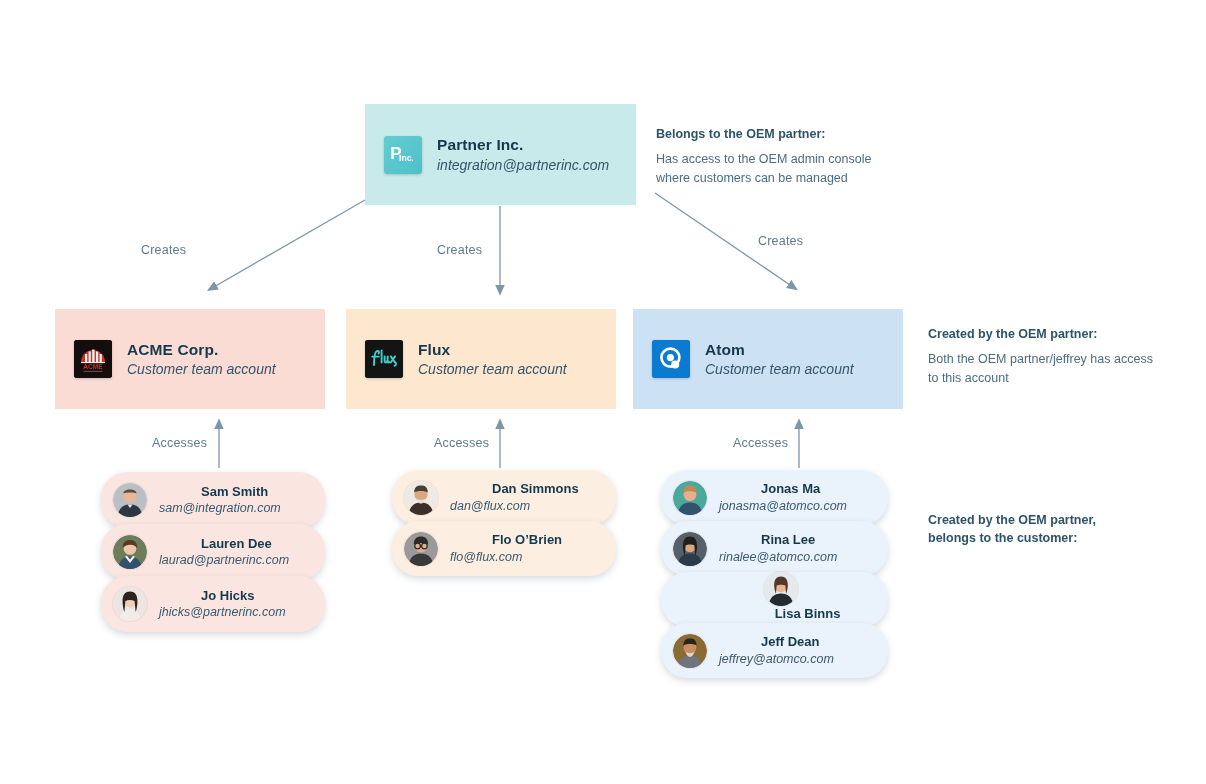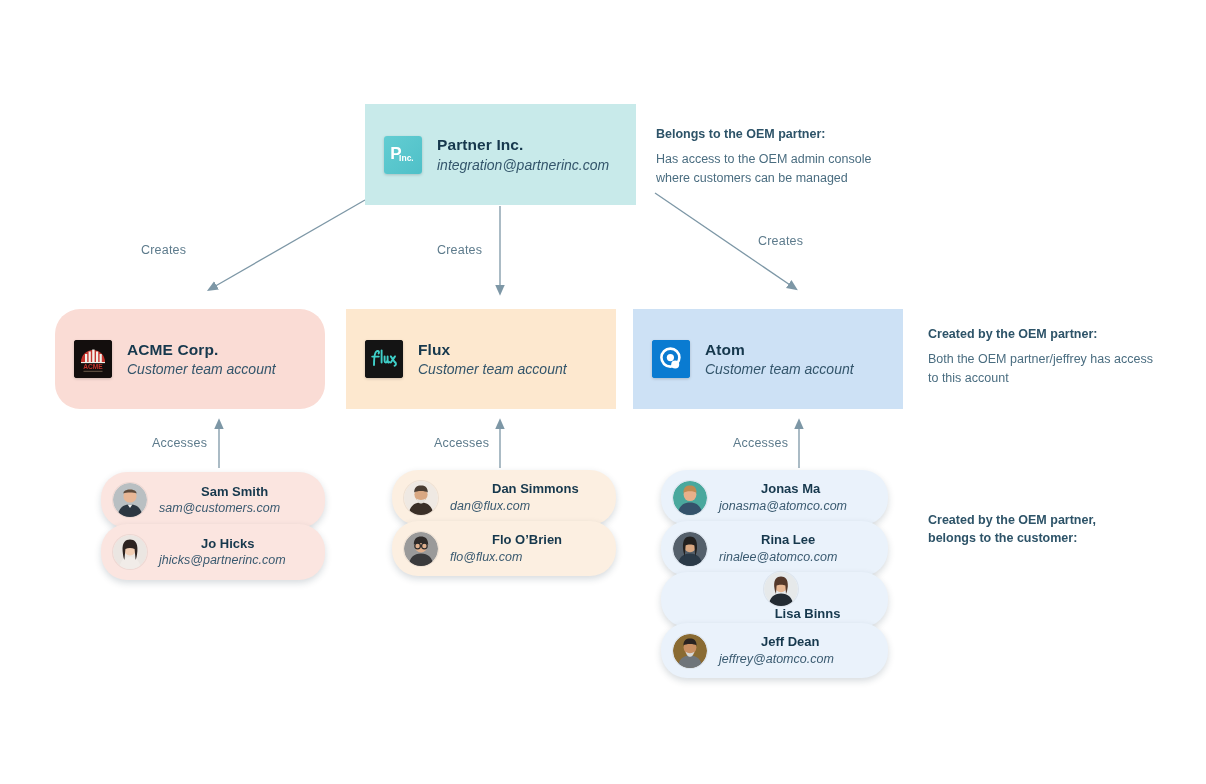--- a/index.html
+++ b/index.html
@@ -84,21 +84,20 @@
     left: 365px; top: 104px;
     width: 271px; height: 101px;
     background: #c8eaea;
     padding-left: 19px;
   }
   #acme-card {
     left: 55px; top: 309px;
     width: 270px; height: 100px;
     background: #fadcd5;
     padding-left: 19px;
-    border-radius: 25px;
   }
   #flux-card {
     left: 346px; top: 309px;
     width: 270px; height: 100px;
     background: #fde8cf;
     padding-left: 19px;
   }
   #atom-card {
     left: 633px; top: 309px;
     width: 270px; height: 100px;
@@ -299,21 +298,36 @@
         <svg width="34" height="34" viewBox="0 0 34 34" xmlns="http://www.w3.org/2000/svg">
           <circle cx="17" cy="17" r="17" fill="#b9bfc2"></circle>
           <circle cx="17" cy="13" r="6.6" fill="#e8b796"></circle>
           <path d="M17 6.6 C21 6.6 23.6 8.2 23.6 10.6 C21 9.2 13 9.2 10.4 10.6 C10.4 8.2 13 6.6 17 6.6Z" fill="#5e4b3c"></path>
           <path d="M4.5 34 C5.5 25 10 21.5 17 21.5 C24 21.5 28.5 25 29.5 34 Z" fill="#2c3742"></path>
           <path d="M14.6 21.5 L17 25 L19.4 21.5 Z" fill="#f0f0f0"></path>
         </svg>
       </div>
       <div class="user-text">
         <div class="user-name">Sam Smith</div>
-        <div class="user-email">sam@customers.com</div>
+        <div class="user-email">sam@integration.com</div>
+      </div>
+    </div>
+    <div class="user-pill" style="width:224px; height:56px; background:#fbe5e0; padding:0 0 0 12px; margin-top:-4px;">
+      <div class="user-avatar">
+        <svg width="34" height="34" viewBox="0 0 34 34" xmlns="http://www.w3.org/2000/svg">
+          <circle cx="17" cy="17" r="17" fill="#6b7d5a"></circle>
+          <path d="M5 34 C6 25.5 10.5 21.5 17 21.5 C23.5 21.5 28 25.5 29 34 Z" fill="#33516b"></path>
+          <circle cx="17" cy="13.4" r="6.4" fill="#f0c6a8"></circle>
+          <path d="M9.8 13 C9.8 7 12.6 5 17 5 C21.4 5 24.2 7 24.2 13.4 C22.6 11 21 9.8 17 9.8 C13.6 9.8 11.4 11.2 9.8 13Z" fill="#5a3a26"></path>
+          <path d="M14 20.8 L17 24.4 L20 20.8 L22 21.8 L17 28 L12 21.8 Z" fill="#e8eef3"></path>
+        </svg>
+      </div>
+      <div class="user-text">
+        <div class="user-name">Lauren Dee</div>
+        <div class="user-email">laurad@partnerinc.com</div>
       </div>
     </div>
     <div class="user-pill" style="width:224px; height:56px; background:#fbe5e0; padding:0 0 0 12px; margin-top:-4px;">
       <div class="user-avatar">
         <svg width="34" height="34" viewBox="0 0 34 34" xmlns="http://www.w3.org/2000/svg">
           <circle cx="17" cy="17" r="17" fill="#ebe6e2"></circle>
           <path d="M6 34 C7 26 11 22 17 22 C23 22 27 26 28 34 Z" fill="#f1ece8"></path>
           <circle cx="17" cy="14" r="6.4" fill="#f2ceb4"></circle>
           <path d="M9.6 16 C9 7.5 12.6 4.6 17 4.6 C21.4 4.6 25 7.5 24.4 16 C24 20 23.6 23 22.6 25 L21.6 14 C19 12.8 15 12.8 12.4 14 L11.4 25 C10.4 23 10 20 9.6 16Z" fill="#2d2320"></path>
         </svg>

